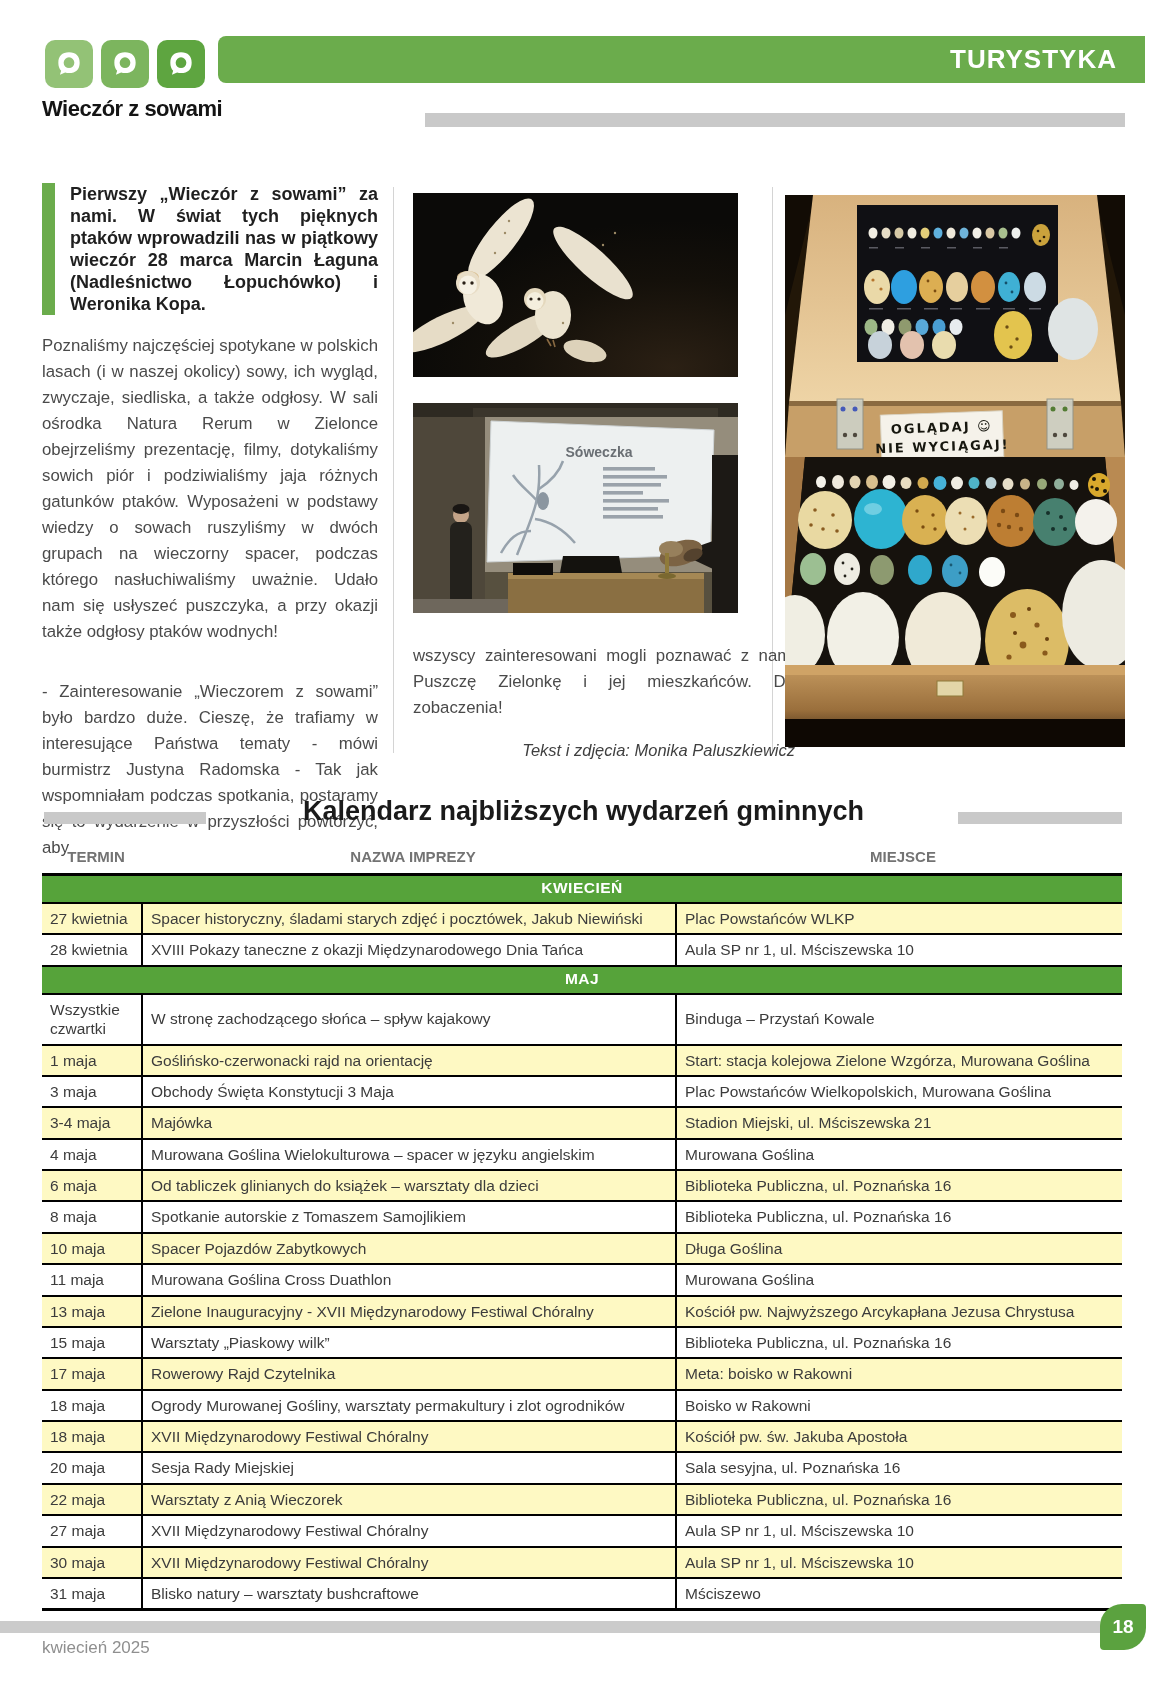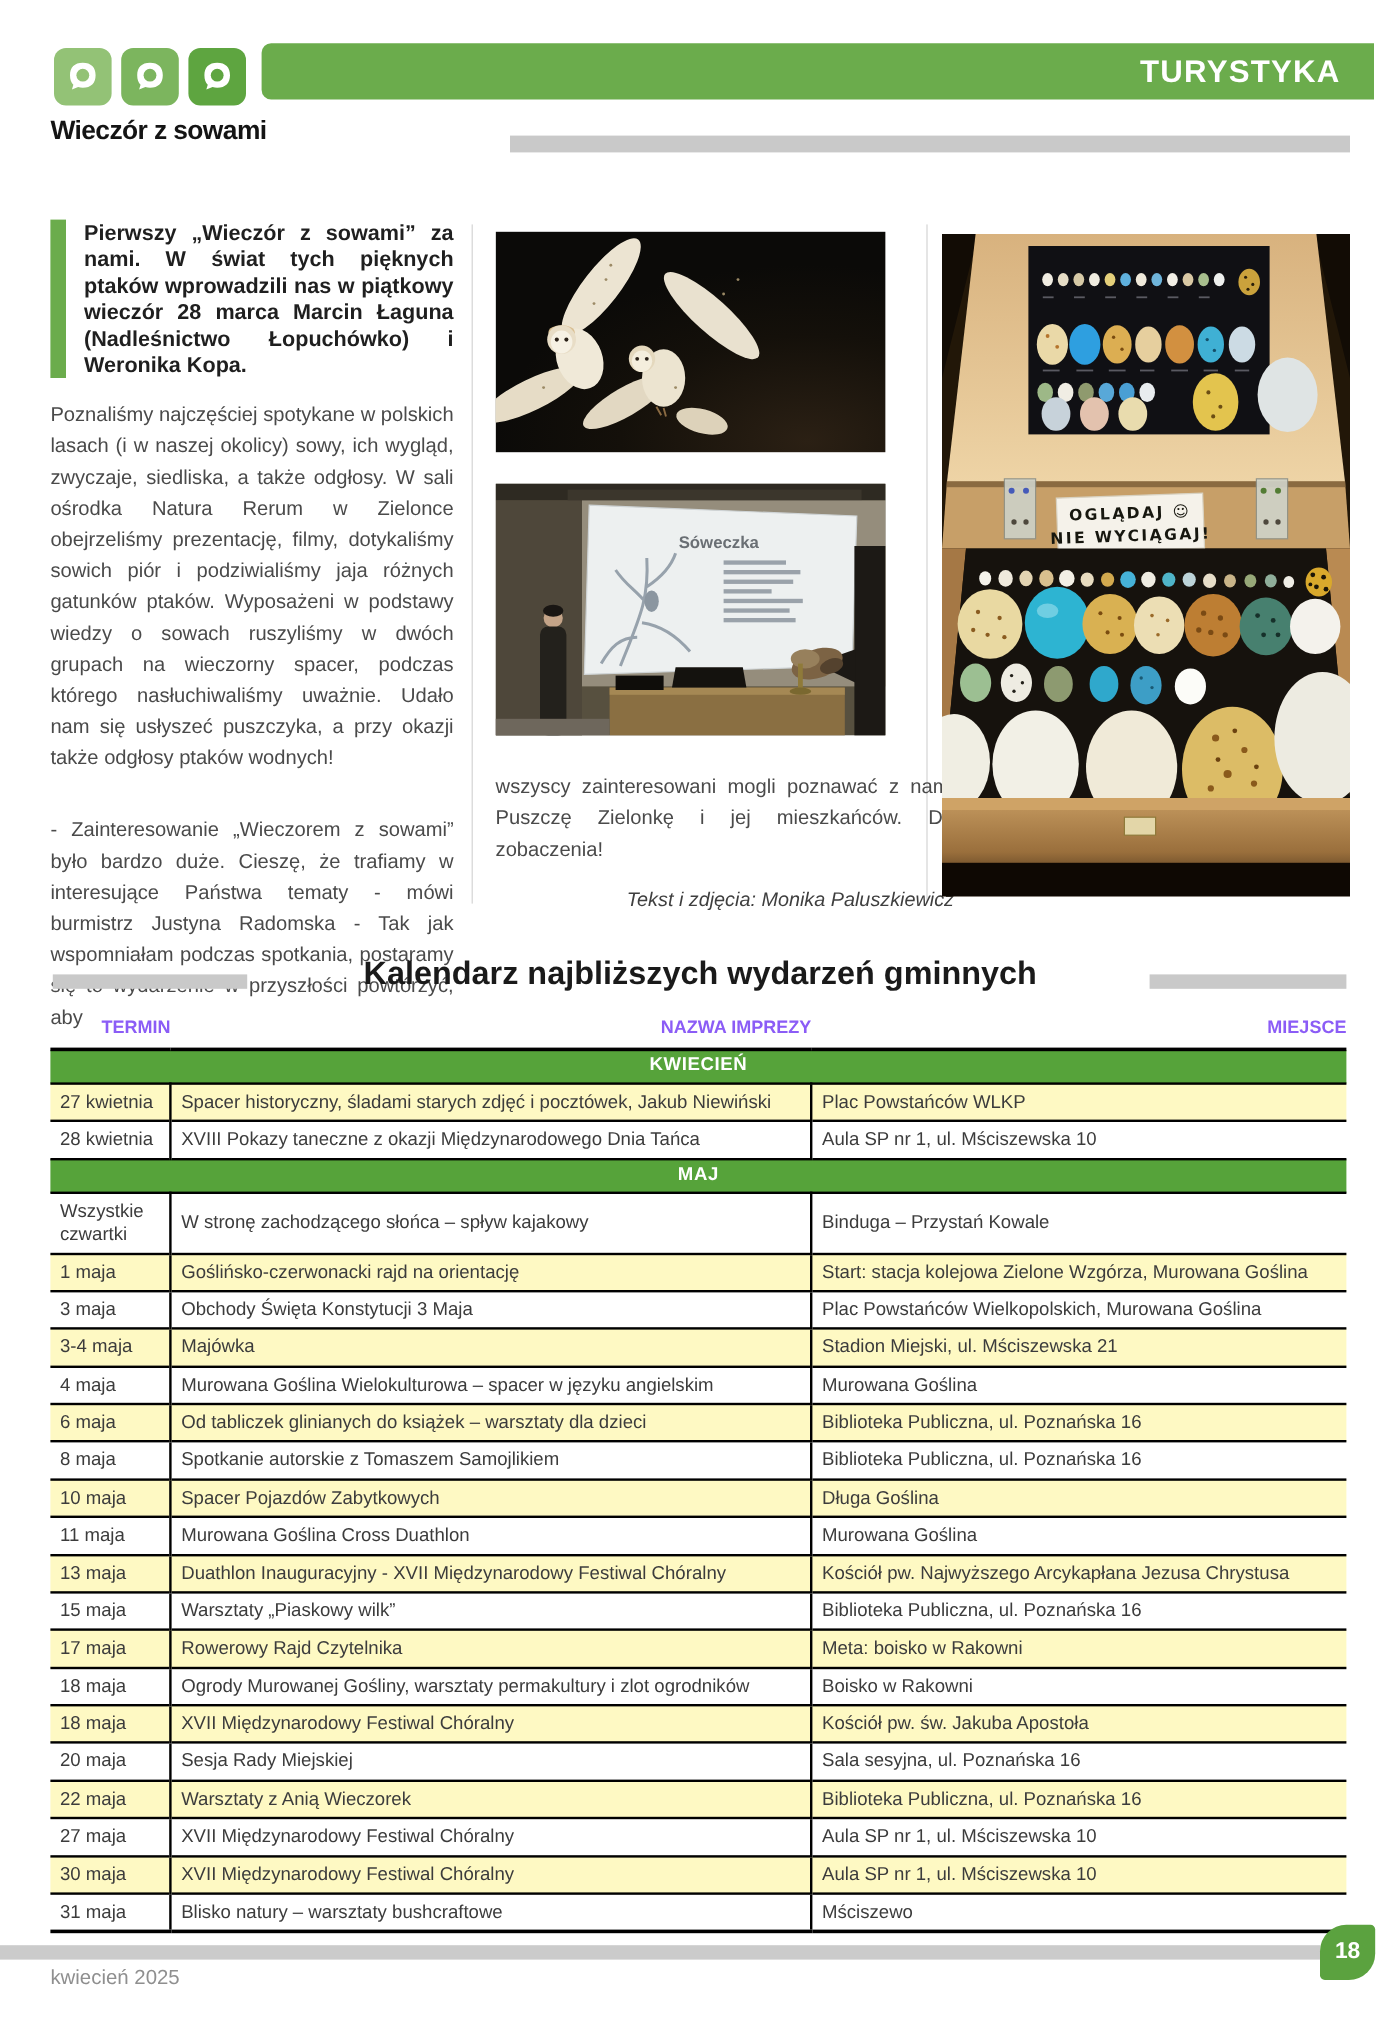--- a/index.html
+++ b/index.html
@@ -40,21 +40,21 @@
 
   
   .section-title { position:absolute; left:0; top:796px; width:1167px; text-align:center;
                    font-size:27px; font-weight:700; color:#1a1a1a; }
   .sec-bar { position:absolute; top:812px; height:12px; background:#c9c9c9; }
   .sec-bar.l { left:44px; width:162px; }
   .sec-bar.r { left:958px; width:164px; }
 
   .calendar-wrap { position:absolute; left:42px; top:846px; width:1080px; }
   table.calendar { border-collapse:collapse; width:1080px; table-layout:fixed; color:#3c3c3c; }
-  table.calendar th { font-size:15px; font-weight:700; color:#8b5cf6; text-align:right;
+  table.calendar th { font-size:15px; font-weight:700; color:#737373; text-align:center;
                       padding:2px 0 8px 8px; border-bottom:3px solid #000; }
   .month-cell { background:#56a33a; color:#fff; font-weight:700; text-align:center; font-size:15.5px;
                 padding:3px 0 5px; border-top:2px solid #000; border-bottom:2px solid #000; letter-spacing:0.5px; }
   td.cellv { border-top:2px solid #000; vertical-align:middle; line-height:1.25; font-size:15.5px; background:#fff; }
   .cell-termin  { padding:5px 2px 5px 8px; }
   .cell-nazwa   { padding:5px 8px; border-left:2px solid #000; }
   .cell-miejsce { padding:5px 6px 5px 8px; border-left:2px solid #000; }
   tr.shaded td { background:#fef9c3; }
   tbody tr:last-child td { border-bottom:3px solid #000; }
 
@@ -508,21 +508,21 @@
             <td class="cellv cell-nazwa">Spacer Pojazdów Zabytkowych</td>
             <td class="cellv cell-miejsce">Długa Goślina</td>
           </tr>
           <tr>
             <td class="cellv cell-termin">11 maja</td>
             <td class="cellv cell-nazwa">Murowana Goślina Cross Duathlon</td>
             <td class="cellv cell-miejsce">Murowana Goślina</td>
           </tr>
           <tr class="shaded">
             <td class="cellv cell-termin">13 maja</td>
-            <td class="cellv cell-nazwa">Duathlon Inauguracyjny - XVII Międzynarodowy Festiwal Chóralny</td>
+            <td class="cellv cell-nazwa">Zielone Inauguracyjny - XVII Międzynarodowy Festiwal Chóralny</td>
             <td class="cellv cell-miejsce">Kościół pw. Najwyższego Arcykapłana Jezusa Chrystusa</td>
           </tr>
           <tr>
             <td class="cellv cell-termin">15 maja</td>
             <td class="cellv cell-nazwa">Warsztaty „Piaskowy wilk”</td>
             <td class="cellv cell-miejsce">Biblioteka Publiczna, ul. Poznańska 16</td>
           </tr>
           <tr class="shaded">
             <td class="cellv cell-termin">17 maja</td>
             <td class="cellv cell-nazwa">Rowerowy Rajd Czytelnika</td>

